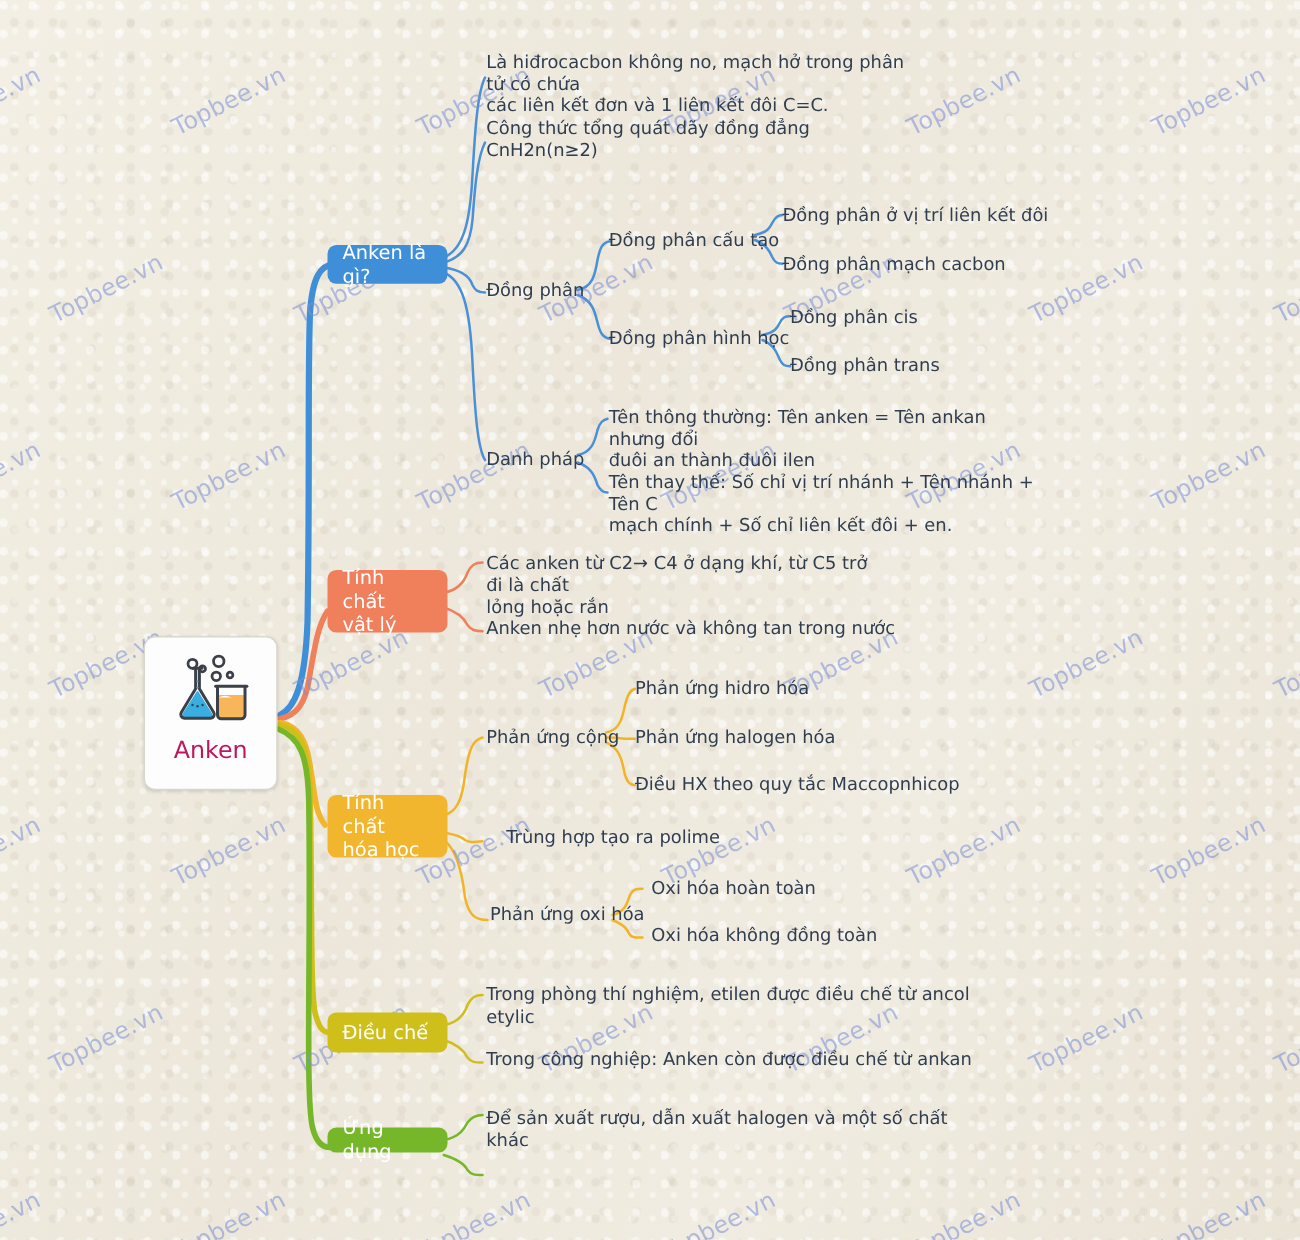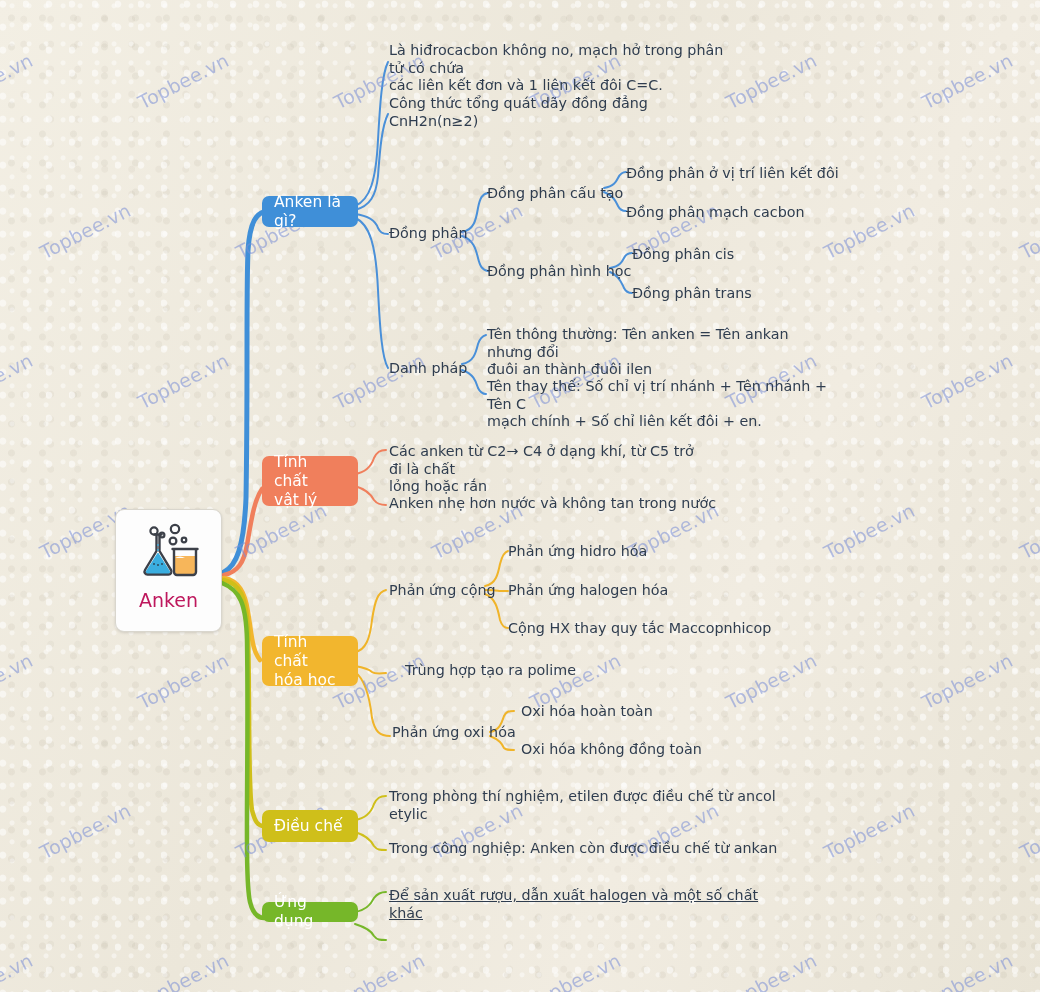--- a/index.html
+++ b/index.html
@@ -263,30 +263,30 @@
 lỏng hoặc rắn</div>
 
   <div class="txt" style="left:389px;top:495px;width:340px;">Anken nhẹ hơn nước và không tan trong nước</div>
 
   <div class="txt lvl2" style="left:389px;top:582px;">Phản ứng cộng</div>
 
   <div class="txt" style="left:508px;top:543px;">Phản ứng hidro hóa</div>
 
   <div class="txt" style="left:508px;top:582px;">Phản ứng halogen hóa</div>
 
-  <div class="txt" style="left:508px;top:620px;">Cộng HX thay quy tắc Maccopnhicop</div>
+  <div class="txt" style="left:508px;top:620px;">Điều HX theo quy tắc Maccopnhicop</div>
 
   <div class="txt lvl2" style="left:405px;top:662px;">Trùng hợp tạo ra polime</div>
 
   <div class="txt lvl2" style="left:392px;top:724px;">Phản ứng oxi hóa</div>
 
   <div class="txt" style="left:521px;top:703px;">Oxi hóa hoàn toàn</div>
 
   <div class="txt" style="left:521px;top:741px;">Oxi hóa không đồng toàn</div>
 
   <div class="txt" style="left:389px;top:840px;width:400px;">Trong công nghiệp: Anken còn được điều chế từ  ankan</div>
 
   <div class="txt" style="left:389px;top:788px;width:400px;">Trong phòng thí nghiệm, etilen được điều chế từ ancol etylic</div>
 
-  <div class="txt" style="left:389px;top:887px;width:400px;text-decoration:underline;">Để sản xuất rượu, dẫn xuất halogen và một số chất khác</div>
+  <div class="txt" style="left:389px;top:887px;width:400px;">Để sản xuất rượu, dẫn xuất halogen và một số chất khác</div>
 
 
 </div>
 
 </body></html>

